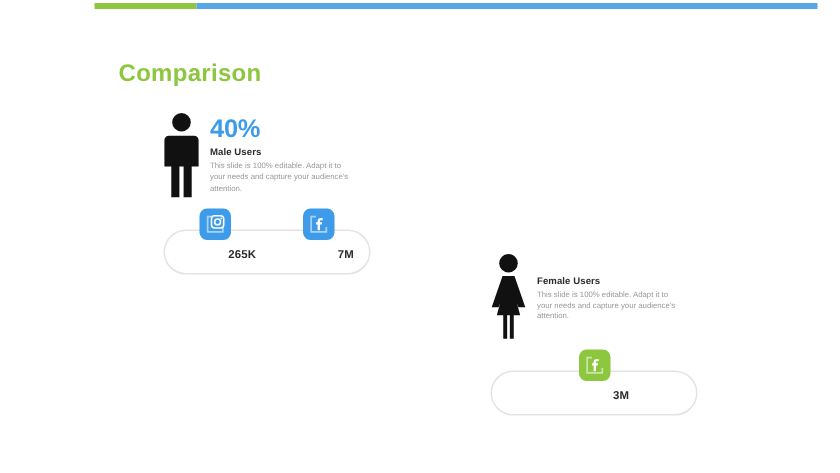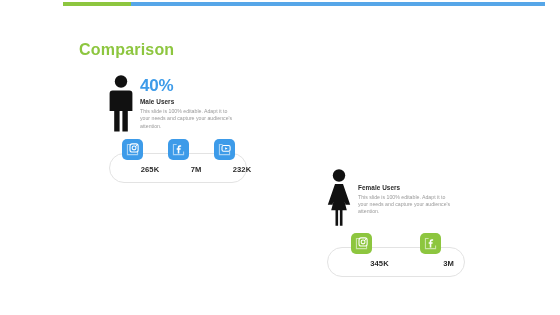--- a/index.html
+++ b/index.html
@@ -193,30 +193,20 @@
       <div class="stat">
         <div class="tile tile-blue">
           <svg width="15" height="15" viewBox="0 0 24 24">
             <path d="M3 3 h6 v1.8 H4.8 V19.2 H19.2 V15 H21 v6 H3 Z" fill="#ffffff" opacity="0.55"></path>
             <path d="M16.2 5.2 h-2.1 c-1.9 0-3.3 1.3-3.3 3.2 v1.5 H9.1 v2.3 h1.7 v6.1 h2.5 v-6.1 h1.9 l0.4-2.3 h-2.3 V8.7 c0-0.7 0.3-1.1 1.1-1.1 h1.8 Z" fill="#ffffff"></path>
           </svg>
         </div>
         <div class="stat-value">7M</div>
       </div>
 
-      <div class="stat">
-        <div class="tile tile-blue">
-          <svg width="15" height="15" viewBox="0 0 24 24">
-            <path d="M3 3 h6 v1.8 H4.8 V19.2 H19.2 V15 H21 v6 H3 Z" fill="#ffffff" opacity="0.55"></path>
-            <rect x="8" y="5.5" width="13" height="9.4" rx="2.4" fill="none" stroke="#ffffff" stroke-width="1.7"></rect>
-            <path d="M13 8.2 l4 2 l-4 2 Z" fill="#ffffff"></path>
-          </svg>
-        </div>
-        <div class="stat-value">232K</div>
-      </div>
 
     </div>
   </div>
 </div>
 
 <div class="group group-female">
   <div class="person-row">
     <div class="figure">
       <svg width="34" height="58" viewBox="0 0 34 58">
         <circle cx="17" cy="7.5" r="6.2" fill="#111111"></circle>
@@ -226,31 +216,20 @@
     <div class="info">
       <div class="subtitle">Female Users</div>
       <div class="body-copy">This slide is 100% editable. Adapt it to your needs and capture your audience's attention.</div>
     </div>
   </div>
 
   <div class="stats-wrap">
     <div class="stats-outline"></div>
     <div class="stats-row">
 
-      <div class="stat">
-        <div class="tile tile-green">
-          <svg width="15" height="15" viewBox="0 0 24 24">
-            <path d="M3 3 h6 v1.8 H4.8 V19.2 H19.2 V15 H21 v6 H3 Z" fill="#ffffff" opacity="0.55"></path>
-            <rect x="8" y="3" width="13" height="13" rx="3.4" fill="none" stroke="#ffffff" stroke-width="1.7"></rect>
-            <circle cx="14.5" cy="9.5" r="3.1" fill="none" stroke="#ffffff" stroke-width="1.7"></circle>
-            <circle cx="18.4" cy="5.8" r="0.95" fill="#ffffff"></circle>
-          </svg>
-        </div>
-        <div class="stat-value">345K</div>
-      </div>
 
       <div class="stat">
         <div class="tile tile-green">
           <svg width="15" height="15" viewBox="0 0 24 24">
             <path d="M3 3 h6 v1.8 H4.8 V19.2 H19.2 V15 H21 v6 H3 Z" fill="#ffffff" opacity="0.55"></path>
             <path d="M16.2 5.2 h-2.1 c-1.9 0-3.3 1.3-3.3 3.2 v1.5 H9.1 v2.3 h1.7 v6.1 h2.5 v-6.1 h1.9 l0.4-2.3 h-2.3 V8.7 c0-0.7 0.3-1.1 1.1-1.1 h1.8 Z" fill="#ffffff"></path>
           </svg>
         </div>
         <div class="stat-value">3M</div>
       </div>

